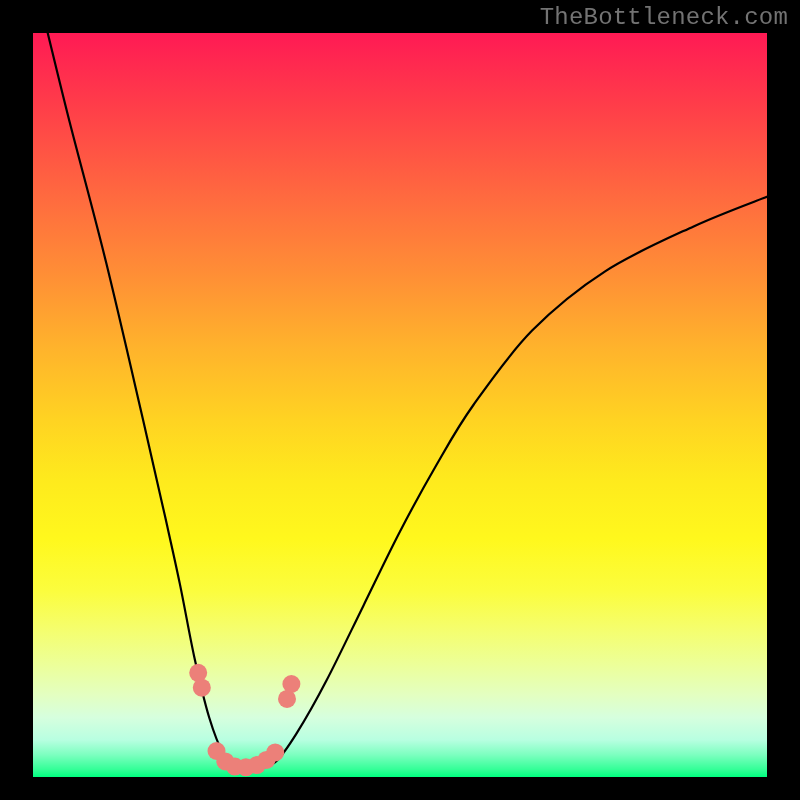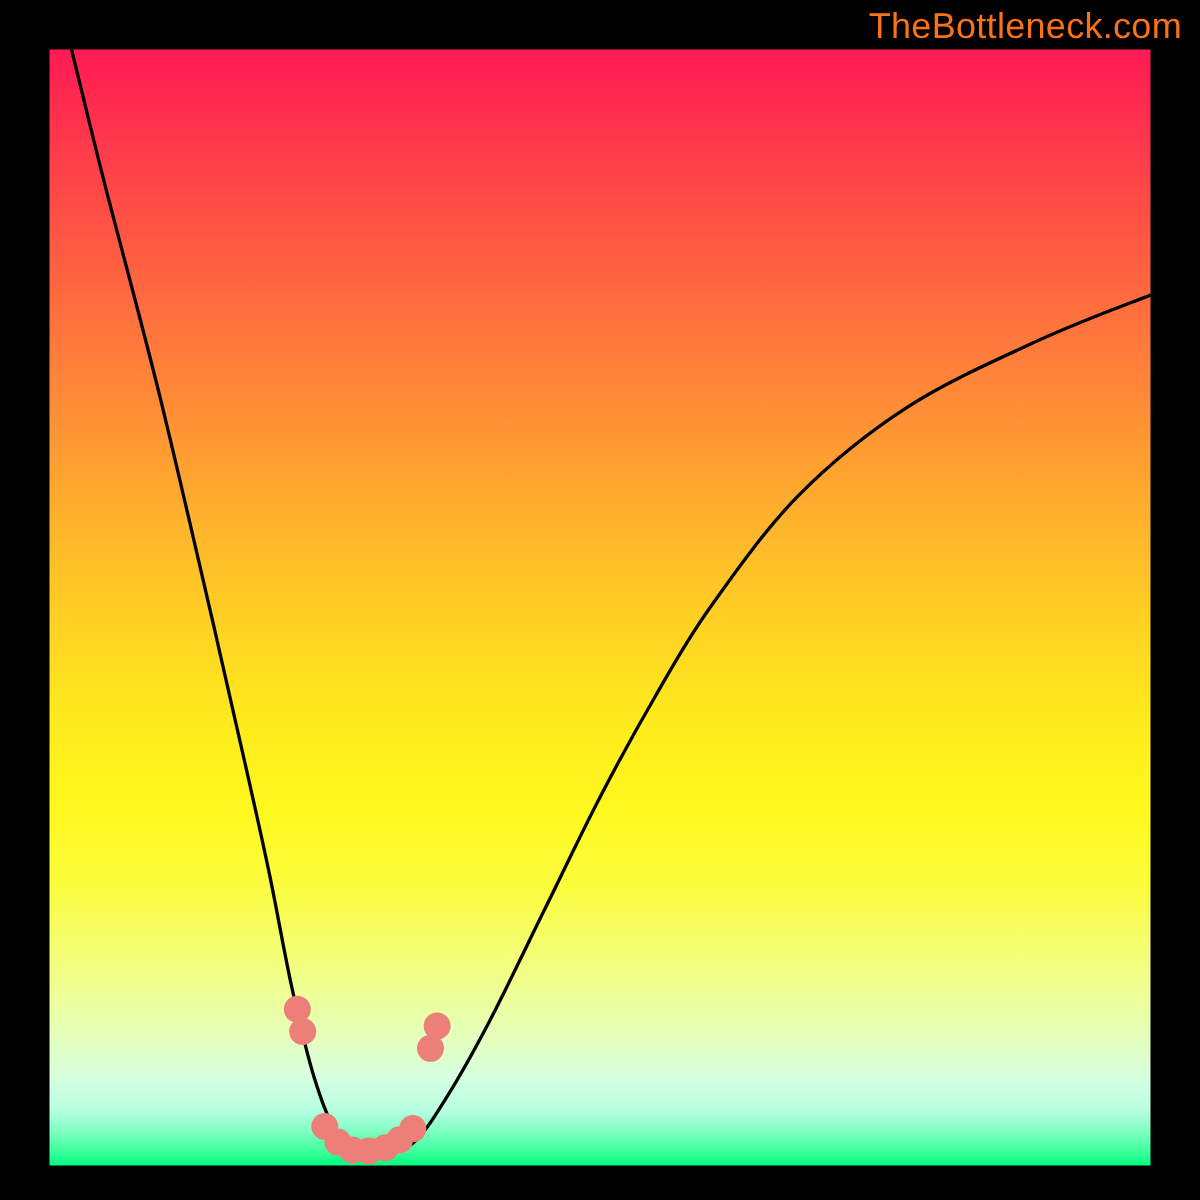--- a/index.html
+++ b/index.html
@@ -47,23 +47,23 @@
     position: absolute;
     left: 0;
     top: 0;
     width: 734px;
     height: 744px;
   }
   .watermark {
     position: absolute;
     top: 4px;
     right: 12px;
-    font-family: Liberation Sans, sans-serif;
+    font-family: Liberation Mono, monospace;
     font-size: 24px;
-    color: #f97316;
+    color: #737373;
     letter-spacing: 0.2px;
     user-select: none;
   }
 </style>
 </head>
 <body>
 
 <div class="frame">
   <div class="watermark">TheBottleneck.com</div>
 

